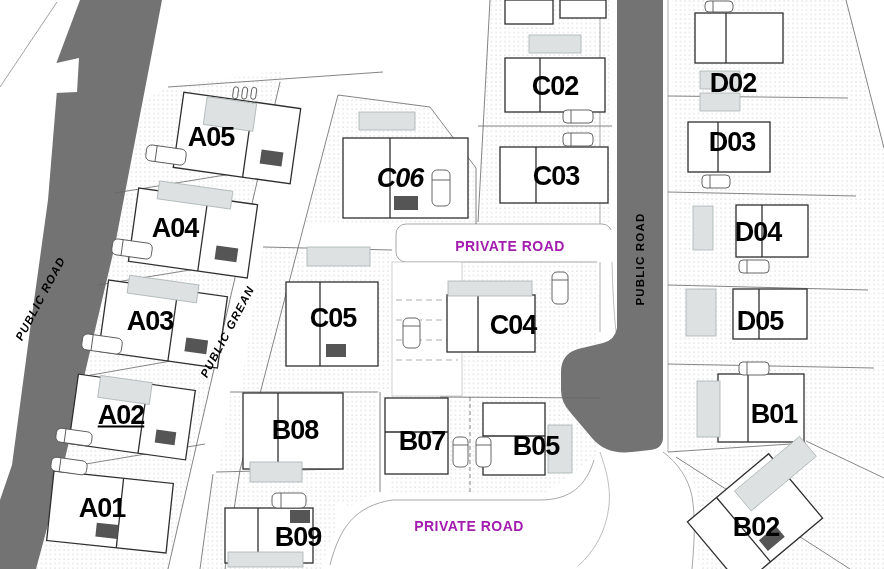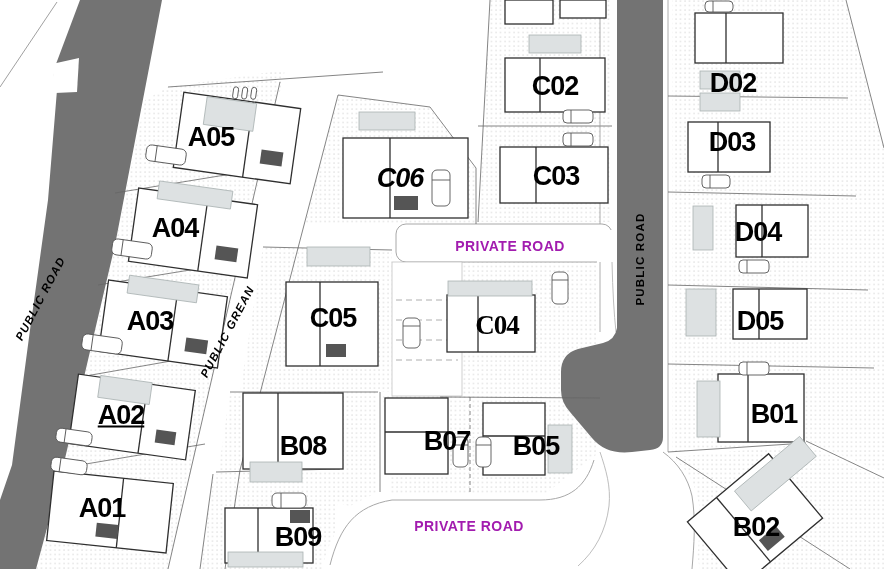--- a/index.html
+++ b/index.html
@@ -324,27 +324,27 @@
 
 <div class="plot-label" style="left:102px;top:508px;">A01</div>
 <div class="plot-label" style="left:121px;top:415px;text-decoration:underline;">A02</div>
 <div class="plot-label" style="left:150px;top:321px;">A03</div>
 <div class="plot-label" style="left:175px;top:228px;">A04</div>
 <div class="plot-label" style="left:211px;top:137px;">A05</div>
 
 <div class="plot-label" style="left:774px;top:414px;">B01</div>
 <div class="plot-label" style="left:756px;top:527px;">B02</div>
 <div class="plot-label" style="left:536px;top:446px;">B05</div>
-<div class="plot-label" style="left:422px;top:441px;margin-left:25px;">B07</div>
-<div class="plot-label" style="left:303px;top:430px;margin-top:16px;">B08</div>
+<div class="plot-label" style="left:422px;top:441px;">B07</div>
+<div class="plot-label" style="left:295px;top:430px;">B08</div>
 <div class="plot-label" style="left:278px;top:537px;margin-left:20px;">B09</div>
 
 <div class="plot-label" style="left:555px;top:86px;">C02</div>
 <div class="plot-label" style="left:556px;top:176px;">C03</div>
-<div class="plot-label" style="left:497px;top:325px;font-family:Liberation Serif, serif;">C04</div>
+<div class="plot-label" style="left:513px;top:325px;">C04</div>
 <div class="plot-label" style="left:333px;top:318px;">C05</div>
 <div class="plot-label" style="left:400px;top:178px;font-style:italic;">C06</div>
 
 <div class="plot-label" style="left:733px;top:39px;margin-top:44px;">D02</div>
 <div class="plot-label" style="left:732px;top:142px;">D03</div>
 <div class="plot-label" style="left:758px;top:232px;">D04</div>
 <div class="plot-label" style="left:760px;top:321px;">D05</div>
 
 <div class="road-label-h" style="left:510px;top:246px;">PRIVATE ROAD</div>
 <div class="road-label-h" style="left:469px;top:526px;">PRIVATE ROAD</div>

